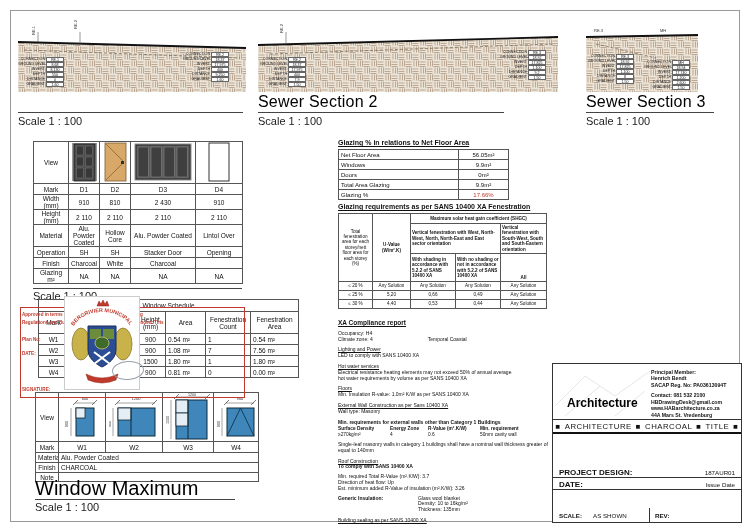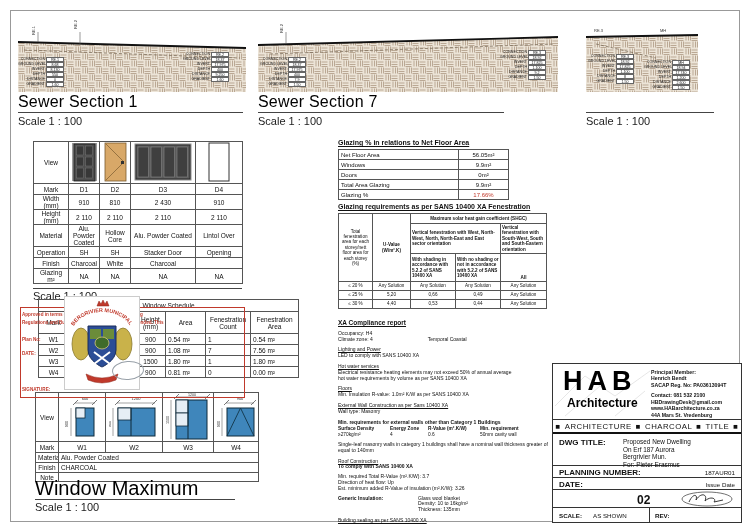--- a/index.html
+++ b/index.html
@@ -118,21 +118,20 @@
         </div>
         <div class="kv-row">
           <span class="kv-k">DISTANCE</span>
           <span class="kv-v">9.250</span>
         </div>
         <div class="kv-row">
           <span class="kv-k">GRADIENT</span>
           <span class="kv-v">1.60</span>
         </div>
       </div>
-    <div class="sec-title" style="left:0;top:81px">Sewer Section 1</div>
     <div class="rule" style="left:0;top:100px;width:225px"></div>
     <div class="sec-scale" style="left:0;top:103px">Scale  1 : 100</div>
   </div>
 
   <div class="abs" style="left:258px;top:12px;width:300px;height:130px;">
     <svg class="abs" style="left:0;top:20px" width="300" height="60">
       <polygon points="0,13 300,5 300,60 0,60" fill="url(#bw)" stroke="none"></polygon>
       <line x1="0" y1="13" x2="300" y2="5" stroke="#111" stroke-width="1.8"></line>
       <line x1="12" y1="22" x2="296" y2="12" stroke="#7d6e5c" stroke-width="0.8" stroke-dasharray="3,2"></line>
       <line x1="28" y1="12" x2="28" y2="-2" stroke="#555" stroke-width="0.6"></line>
@@ -183,21 +182,21 @@
         </div>
         <div class="kv-row">
           <span class="kv-k">DISTANCE</span>
           <span class="kv-v">9.2</span>
         </div>
         <div class="kv-row">
           <span class="kv-k">GRADIENT</span>
           <span class="kv-v">1.50</span>
         </div>
       </div>
-    <div class="sec-title" style="left:0;top:81px">Sewer Section 7</div>
+    <div class="sec-title" style="left:0;top:81px">Sewer Section 2</div>
     <div class="rule" style="left:0;top:100px;width:246px"></div>
     <div class="sec-scale" style="left:0;top:103px">Scale  1 : 100</div>
   </div>
 
   <div class="abs" style="left:586px;top:12px;width:130px;height:130px;">
     <svg class="abs" style="left:0;top:22px" width="112" height="58">
       <polygon points="0,3 112,1 112,58 0,58" fill="url(#bw)" stroke="none"></polygon>
       <line x1="0" y1="3" x2="112" y2="1" stroke="#111" stroke-width="1.8"></line>
       <line x1="10" y1="10" x2="70" y2="24" stroke="#7d6e5c" stroke-width="0.8" stroke-dasharray="3,2"></line>
     </svg>
@@ -248,20 +247,21 @@
         </div>
         <div class="kv-row">
           <span class="kv-k">DISTANCE</span>
           <span class="kv-v">2.600</span>
         </div>
         <div class="kv-row">
           <span class="kv-k">GRADIENT</span>
           <span class="kv-v">1.50</span>
         </div>
       </div>
+    <div class="sec-title" style="left:0;top:81px">Sewer Section 3</div>
     <div class="rule" style="left:0;top:100px;width:128px"></div>
     <div class="sec-scale" style="left:0;top:103px">Scale  1 : 100</div>
   </div>
 
   <table class="sched" style="left:33px;top:141px;width:209px">
     <colgroup>
         <col style="width:35px">
         <col style="width:31px">
         <col style="width:31px">
         <col style="width:65px">
@@ -662,21 +662,20 @@
         <div>Thickness: 135mm</div>
       </div>
     </div>
     <div class="h">Building sealing as per SANS 10400 XA</div>
   </div>
 
   <div class="tb">
     <svg class="abs" style="left:2px;top:2px" width="100" height="52" opacity="0.18">
       <path d="M0,40 L30,10 L60,30 L95,5 M10,50 L45,20 M60,50 L90,25" stroke="#777" fill="none" stroke-width="1"></path>
     </svg>
-    <div class="abs" style="left:10px;top:2px;font-size:27px;font-weight:bold;letter-spacing:5px;color:#000">HAB</div>
     <div class="abs" style="left:14px;top:32px;font-size:12px;font-weight:bold;color:#000">Architecture</div>
     <div class="abs" style="left:98px;top:5px;font-size:5.2px;line-height:6.4px;font-weight:bold">
       <div>Principal Member:</div>
       <div>Henrich Bendt</div>
       <div>SACAP Reg. No: PA03613094T</div>
     </div>
     <div class="abs" style="left:98px;top:28px;font-size:5.2px;line-height:6.6px;font-weight:bold">
       <div>Contact: 081 532 2100</div>
       <div>HBDrawingDesk@gmail.com</div>
       <div>www.HABarchitecture.co.za</div>
@@ -685,43 +684,27 @@
     <div class="row" style="top:55px;height:15px;border-top:1px solid #333;border-bottom:2px solid #111;
          display:flex;align-items:center;justify-content:center;font-size:7.8px;letter-spacing:0.5px;gap:4px">
       <span>■</span>
       <span>ARCHITECTURE</span>
       <span>■</span>
       <span>CHARCOAL</span>
       <span>■</span>
       <span>TITLE</span>
       <span>■</span>
     </div>
-    <div class="row" style="top:72px;height:30px;border-bottom:1px solid #333">
-      <span class="abs tb-label" style="left:6px;top:2px">DWG TITLE:</span>
-      <div class="abs" style="left:70px;top:2px;font-size:6.4px;line-height:7.6px">
-        <div>Proposed New Dwelling</div>
-        <div>On Erf 187 Aurora</div>
-        <div>Bergrivier Mun.</div>
-        <div>For: Pieter Erasmus</div>
-      </div>
-    </div>
     <div class="row" style="top:102px;height:12px;border-bottom:1px solid #333">
-      <span class="abs tb-label" style="left:6px;top:2px">PLANNING NUMBER:</span>
+      <span class="abs tb-label" style="left:6px;top:2px">PROJECT DESIGN:</span>
       <span class="abs" style="right:6px;top:3px;font-size:6.2px">187AUR01</span>
     </div>
     <div class="row" style="top:114px;height:12px;border-bottom:1px solid #333">
       <span class="abs tb-label" style="left:6px;top:2px">DATE:</span>
       <span class="abs" style="right:6px;top:3px;font-size:6.2px">Issue Date</span>
-    </div>
-    <div class="row" style="top:126px;height:18px;border-bottom:1px solid #333">
-      <span class="abs" style="left:84px;top:3px;font-size:12px;font-weight:bold">02</span>
-      <svg class="abs" style="left:126px;top:1px" width="56" height="16">
-        <ellipse cx="28" cy="8" rx="25" ry="7" fill="none" stroke="#333" stroke-width="0.7"></ellipse>
-        <path d="M10,11 C14,2 19,3 17,9 C22,1 29,3 26,10 C31,5 38,7 35,11 L44,9" fill="none" stroke="#222" stroke-width="0.9"></path>
-      </svg>
     </div>
     <div class="row" style="top:144px;height:14px">
       <span class="abs" style="left:6px;top:4px;font-size:6.2px;font-weight:bold">SCALE:</span>
       <span class="abs" style="left:40px;top:4px;font-size:6.2px">AS SHOWN</span>
       <span class="abs" style="left:96px;top:0;height:14px;border-left:1px solid #333"></span>
       <span class="abs" style="left:102px;top:4px;font-size:6.2px;font-weight:bold">REV:</span>
     </div>
   </div>
 </div>
 

